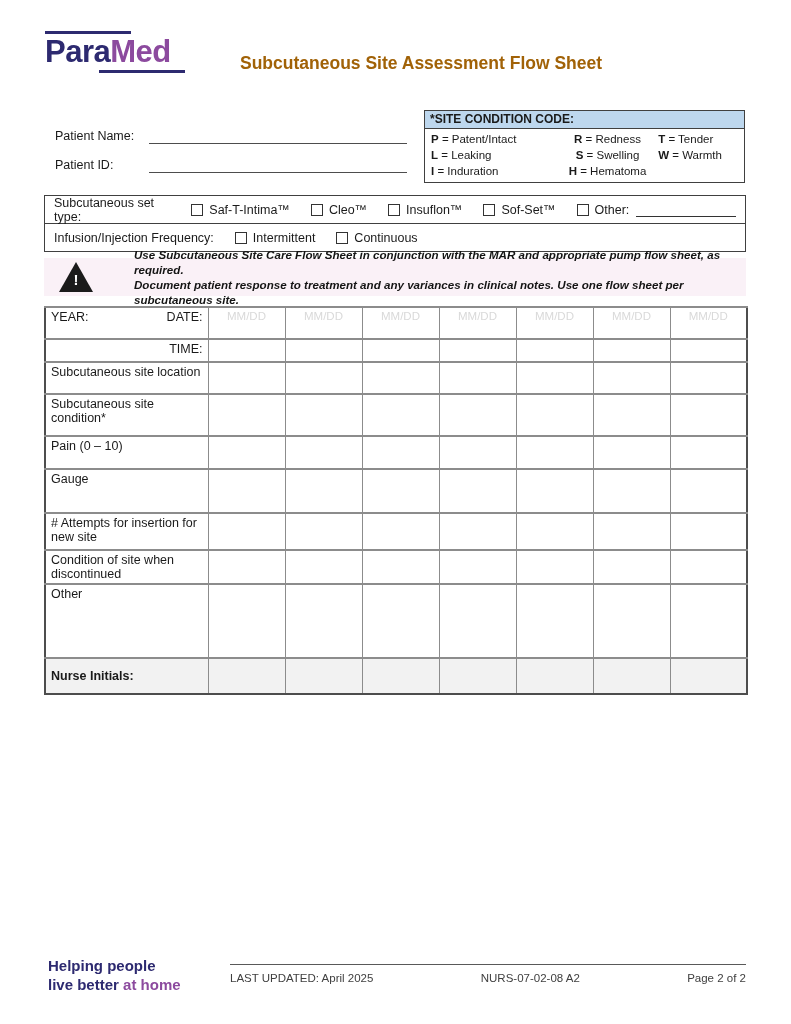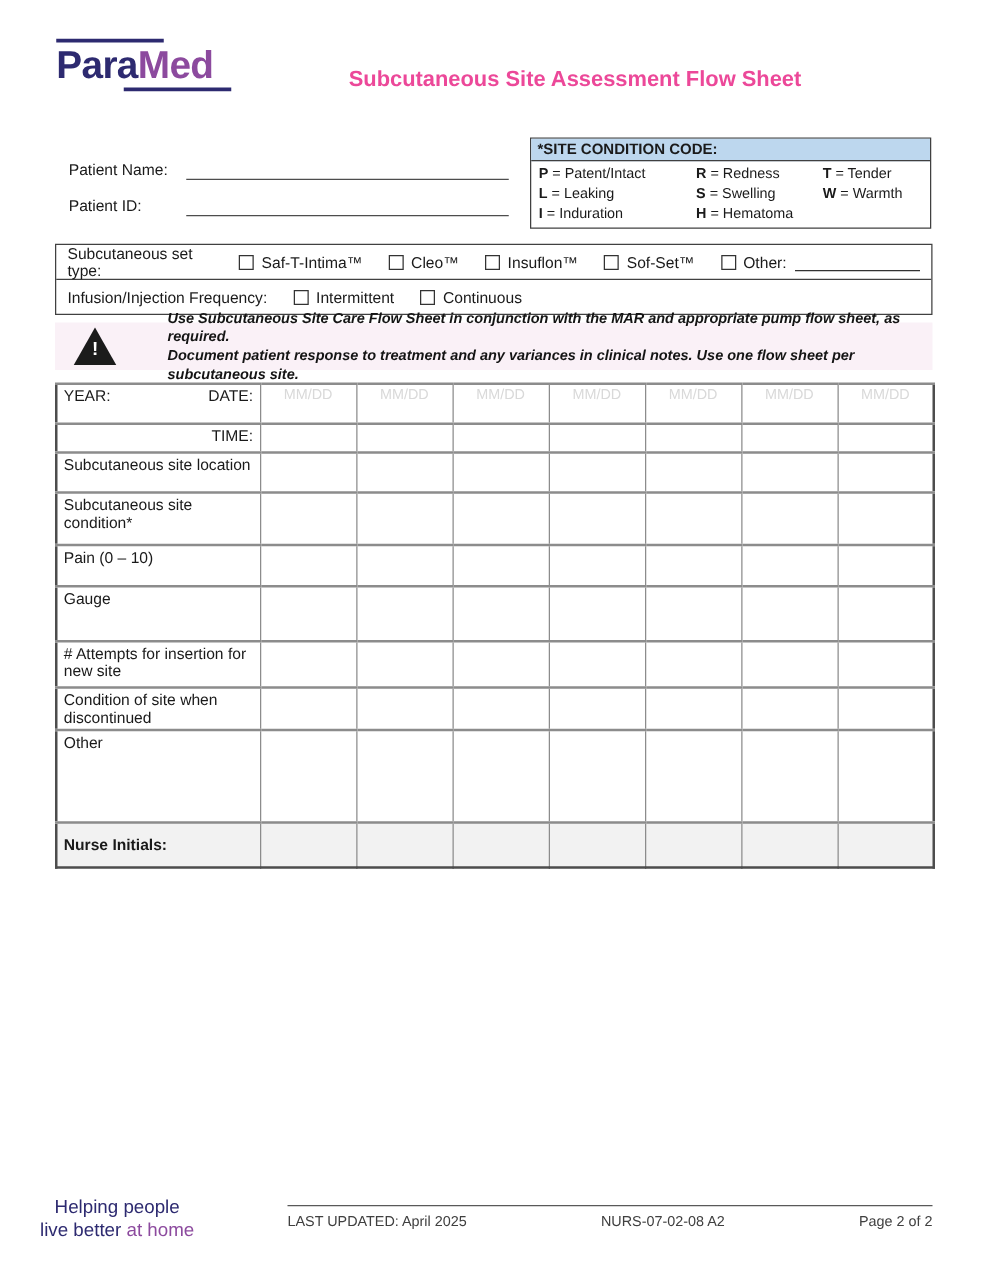--- a/index.html
+++ b/index.html
@@ -6,35 +6,35 @@
   body{width:791px;height:1024px;background:#ffffff;font-family:"Liberation Sans",sans-serif;color:#1a1a1a;}
   .page{position:relative;width:791px;height:1024px;overflow:hidden;background:#fff;}
 
   
   .logo{position:absolute;left:45px;top:31px;}
   .logo-rule-top{width:86px;height:3px;background:#2d2a70;margin-bottom:2px;}
   .logo-text{font-size:31px;font-weight:bold;line-height:1.05;letter-spacing:-0.5px;}
   .navy{color:#2d2a70;}
   .purple{color:#8c4a9e;}
   .logo-rule-bottom{width:86px;height:3px;background:#2d2a70;margin-top:1px;margin-left:54px;}
-  .page-title{position:absolute;left:240px;top:53px;width:440px;margin:0;text-align:center;font-size:17.5px;font-weight:bold;color:#ec4899;}
+  .page-title{position:absolute;left:240px;top:53px;width:440px;margin:0;font-size:17.5px;font-weight:bold;color:#a16207;}
 
   
   .field-row{position:absolute;left:55px;display:flex;align-items:flex-end;font-size:12.5px;}
   .field-row.name{top:128px;}
   .field-row.pid{top:157px;}
   .field-label{width:86px;padding-bottom:1px;}
   .fill-line{display:inline-block;width:258px;height:15px;border-bottom:1.5px solid #4d4d4d;margin-left:8px;}
 
   
   .code-box{position:absolute;left:424px;top:110px;width:321px;border:1.5px solid #404040;box-sizing:border-box;background:#fff;}
   .code-header{background:#bdd7ee;font-weight:bold;font-size:12px;padding:1px 5px 2px 5px;border-bottom:1.5px solid #404040;}
   .code-body{display:flex;padding:2px 6px 3px 6px;font-size:11.5px;line-height:16px;}
   .code-col1{width:41%;}
-  .code-col2{width:33%;}
+  .code-col2{width:33%;text-align:center;}
   .code-col3{width:26%;}
   .code-item b{font-weight:bold;}
 
   
   .opt-box{position:absolute;left:44px;top:195px;width:702px;box-sizing:border-box;border:1.5px solid #404040;font-size:12.5px;background:#fff;}
   .opt-row{display:flex;align-items:center;height:27px;padding:0 9px;gap:21px;}
   .opt-row + .opt-row{border-top:1.5px solid #404040;}
   .opt{display:flex;align-items:center;gap:6px;white-space:nowrap;text-align:right;}
   .cb{width:10px;height:10px;border:1.3px solid #333;display:inline-block;flex:none;background:#fff;}
   .other-line{display:inline-block;width:112px;height:14px;border-bottom:1.3px solid #333;margin-left:-14px;}
@@ -61,21 +61,21 @@
   .sheet tr.r-disc{height:34px;}
   .sheet tr.r-other{height:74px;}
   .sheet tr.r-nurse{height:36px;}
   .yd{display:flex;justify-content:space-between;align-items:baseline;}
   .r-time .label-cell{text-align:right;margin-left:27px;}
   .date-cell{color:#d9d9d9;text-align:center;font-size:11.5px;vertical-align:middle;}
   .r-nurse td{background:#f2f2f2;}
   .r-nurse .label-cell{font-weight:bold;vertical-align:middle;}
 
   
-  .tagline{position:absolute;left:32px;top:956px;font-size:15px;font-weight:normal;line-height:19px;text-align:center;}
+  .tagline{position:absolute;left:48px;top:956px;font-size:15px;font-weight:bold;line-height:19px;}
   .footer-rule{position:absolute;left:230px;top:964px;width:516px;border-top:1.5px solid #595959;}
   .footer-meta{position:absolute;left:230px;top:972px;width:516px;display:flex;justify-content:space-between;font-size:11.5px;color:#404040;}
 </style>
 </head>
 <body>
 
 <div class="page">
 
   <div class="logo">
     <div class="logo-rule-top"></div>

